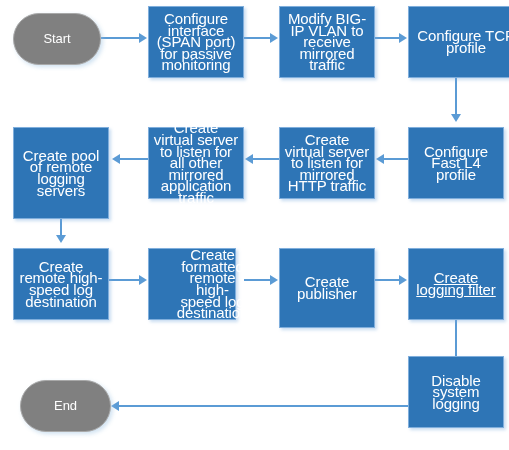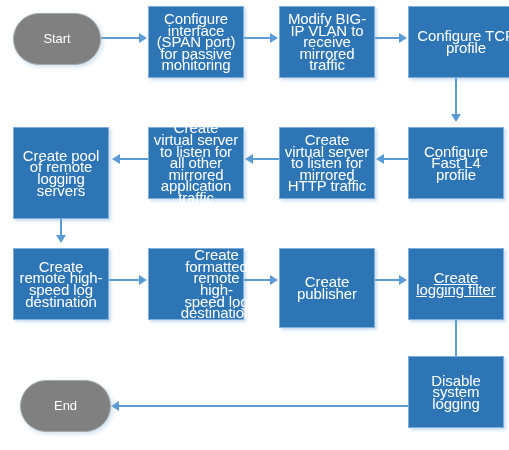--- a/index.html
+++ b/index.html
@@ -135,21 +135,21 @@
   <div class="edge v" style="left:60px; top:199px; height:36px;"></div>
   <div class="head down" style="left:56px; top:235px;"></div>
 
   <div class="node process" style="left:13px; top:248px; width:96px; height:72px;">
     <span>Create remote high-speed log destination</span>
   </div>
 
   <div class="edge h" style="left:109px; top:279px; width:30px;"></div>
   <div class="head right" style="left:139px; top:275px;"></div>
 
-  <div class="node process" style="left:148px; top:248px; width:96px; height:72px;padding-left:45px;">
+  <div class="node process" style="left:148px; top:248px; width:88px; height:72px;padding-left:45px;">
     <span>Create formatted remote high-speed log destination</span>
   </div>
 
   <div class="edge h" style="left:244px; top:279px; width:26px;"></div>
   <div class="head right" style="left:270px; top:275px;"></div>
 
   <div class="node process" style="left:279px; top:248px; width:96px; height:80px;">
     <span>Create publisher</span>
   </div>
 

